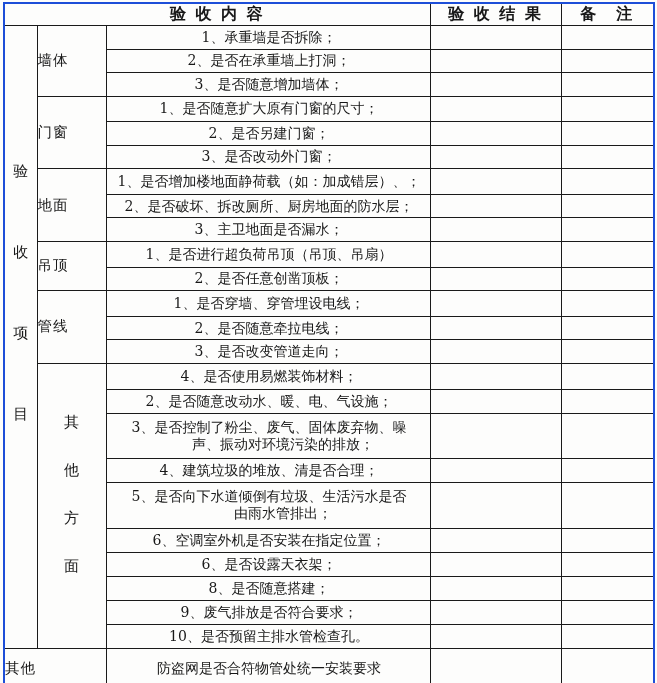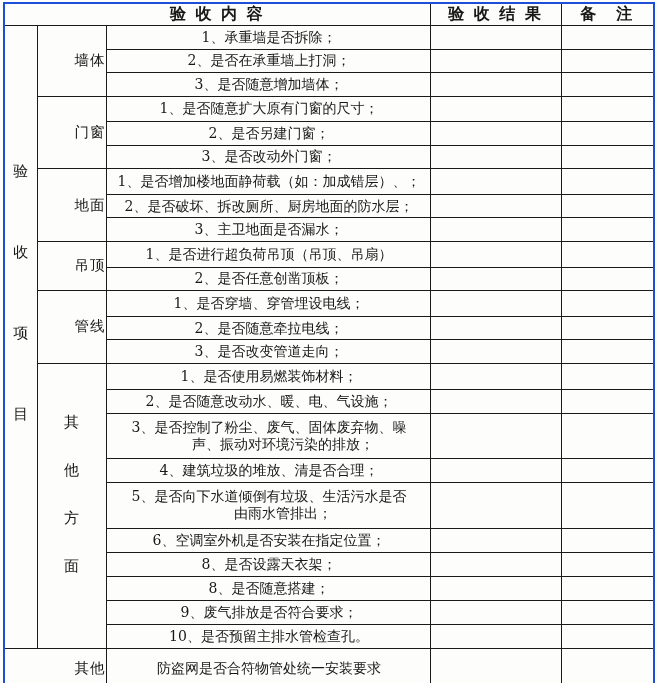--- a/index.html
+++ b/index.html
@@ -20,21 +20,21 @@
   tr.f{height:40px;border-radius:11px;}
   .hdr{
     font-weight:bold;font-size:16px;text-align:center;
     letter-spacing:2px;white-space:nowrap;
   }
   .item{
     font-size:14px;line-height:17px;text-align:center;
     padding:2px 4px 2px 34px;text-indent:-28px;
     white-space:pre-line;
   }
-  .cat{font-size:14.5px;text-align:right;letter-spacing:1px;}
+  .cat{font-size:14.5px;text-align:left;letter-spacing:1px;}
   .vwrap{
     display:flex;flex-direction:column;align-items:center;
     box-sizing:border-box;font-size:15px;
   }
   .left-label-wrap{
     height:622px;justify-content:flex-start;
     padding-top:138px;gap:66px;
   }
   .other-wrap{
     height:282px;justify-content:center;
@@ -151,21 +151,21 @@
 
   <tr class="s">
     <td rowspan="10">
       <div class="vwrap other-wrap">
         <span>其</span>
         <span>他</span>
         <span>方</span>
         <span>面</span>
       </div>
     </td>
-    <td class="item">1、是否使用易燃装饰材料；</td>
+    <td class="item">4、是否使用易燃装饰材料；</td>
     <td></td>
         <td></td>
   </tr>
   <tr class="s">
     <td class="item">2、是否随意改动水、暖、电、气设施；</td>
     <td></td>
         <td></td>
   </tr>
   <tr class="d">
     <td class="item">3、是否控制了粉尘、废气、固体废弃物、噪
@@ -183,21 +183,21 @@
 由雨水管排出；</td>
     <td></td>
         <td></td>
   </tr>
   <tr class="s">
     <td class="item">6、空调室外机是否安装在指定位置；</td>
     <td></td>
         <td></td>
   </tr>
   <tr class="s">
-    <td class="item">8、是否设露天衣架；</td>
+    <td class="item">6、是否设露天衣架；</td>
     <td></td>
         <td></td>
   </tr>
   <tr class="s">
     <td class="item">8、是否随意搭建；</td>
     <td></td>
         <td></td>
   </tr>
   <tr class="s">
     <td class="item">9、废气排放是否符合要求；</td>

